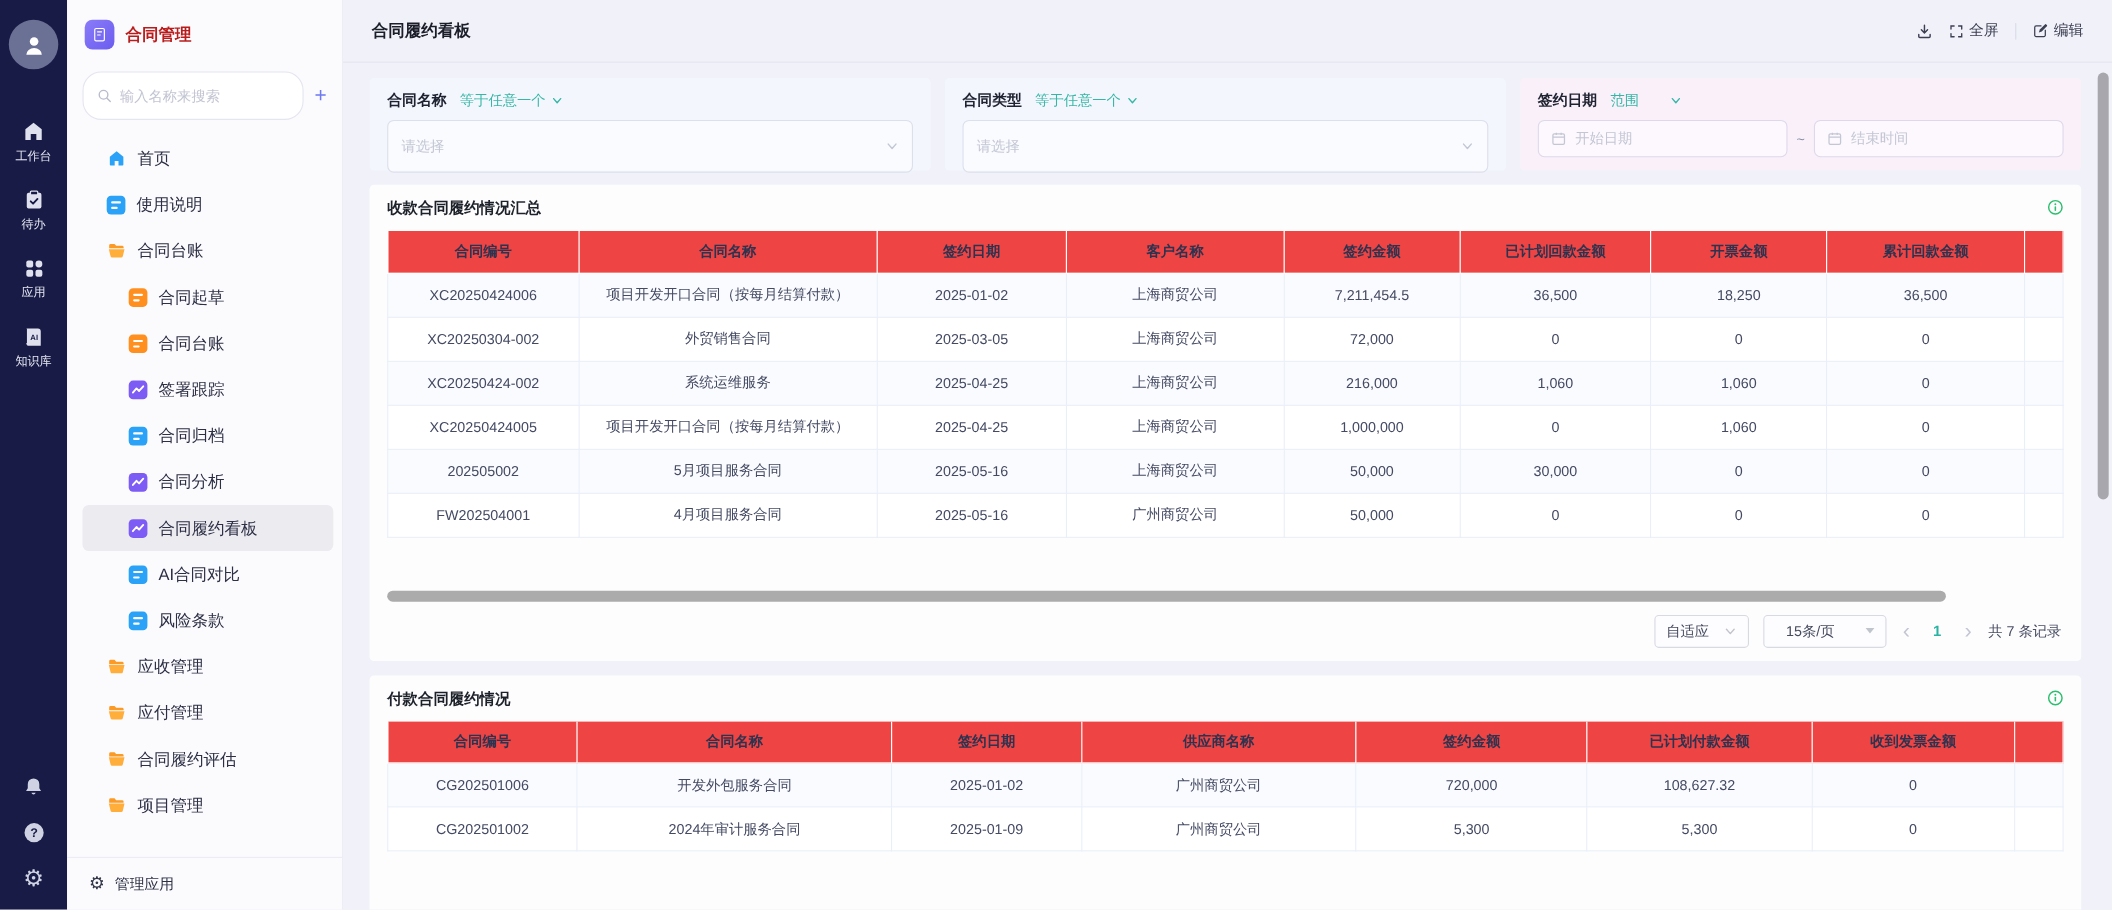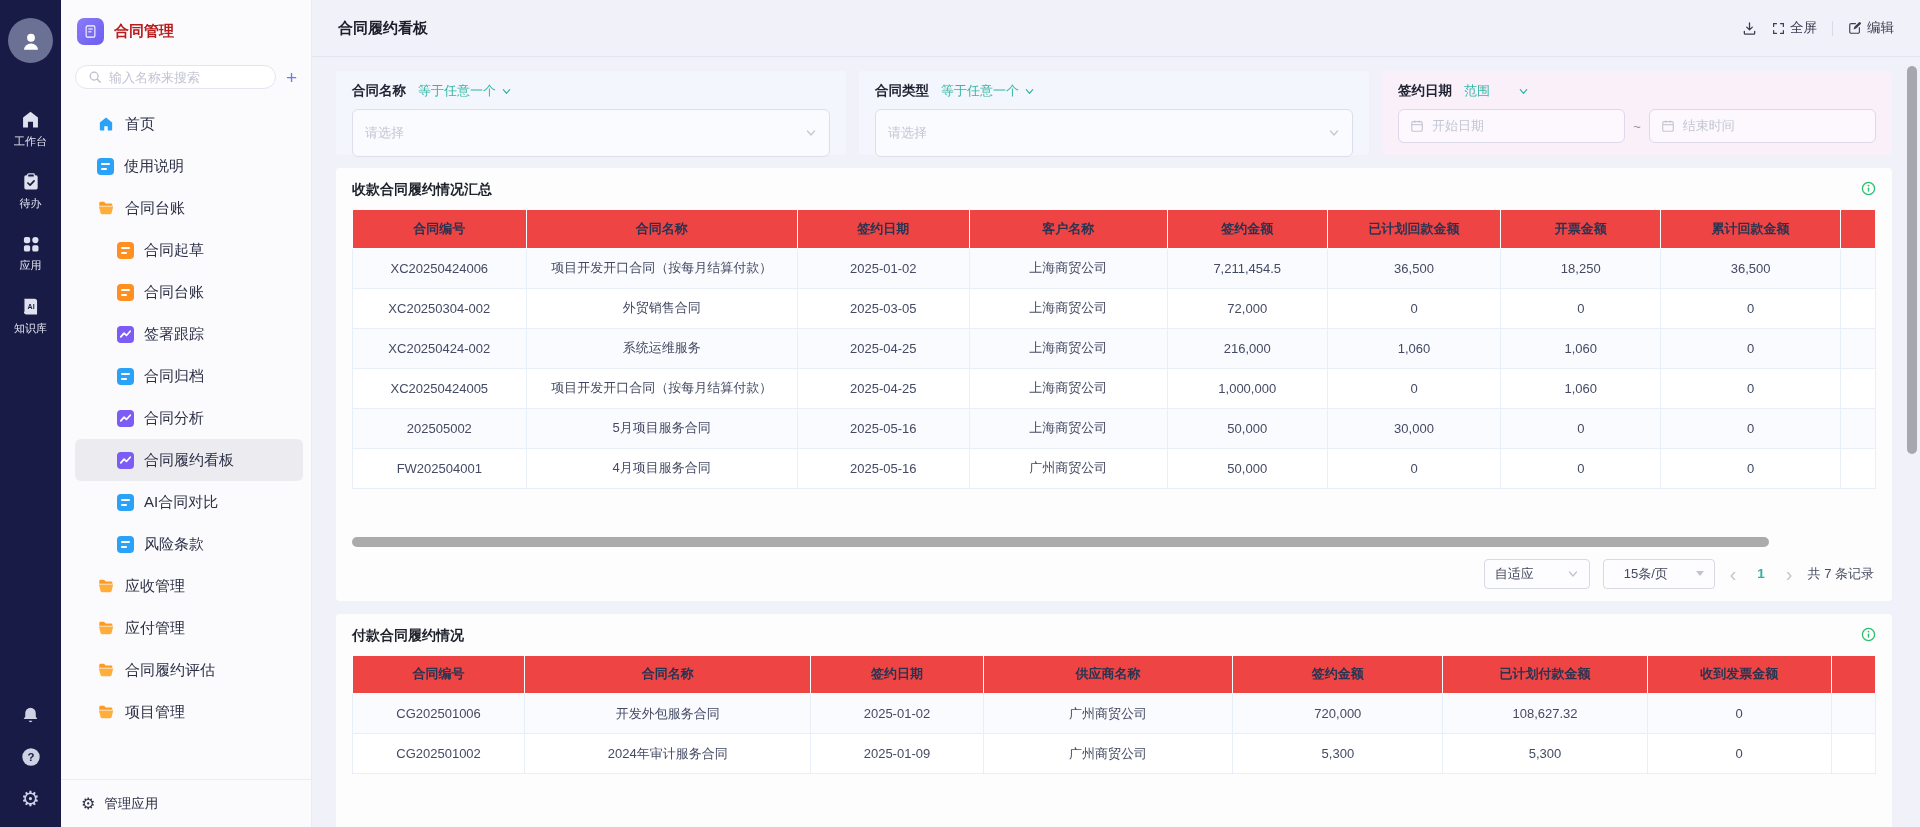--- a/index.html
+++ b/index.html
@@ -14,21 +14,21 @@
   .rail-item .lbl { font-size:11px; color:#e4e6f2; }
   .rail-bottom { margin-top:auto; display:flex; flex-direction:column; align-items:center; gap:20px; padding-bottom:18px; color:#cfd2e2; }
   .rail-bottom .gear-glyph { font-size:21px; line-height:1; color:#cfd2e2; }
 
   
   .sidebar { width:251px; background:#fbfbfd; border-right:1px solid #ebecf3; display:flex; flex-direction:column; flex-shrink:0; }
   .sb-header { display:flex; align-items:center; gap:10px; padding:18px 16px 10px 16px; }
   .app-badge { width:27px; height:27px; border-radius:7px; background:linear-gradient(135deg,#8a7cf8,#6c5cf0); display:flex; align-items:center; justify-content:center; }
   .sb-title { font-size:15px; font-weight:bold; color:#b91c1c; }
   .sb-search { display:flex; align-items:center; gap:10px; padding:10px 14px 6px 14px; }
-  .search-pill { flex:1; height:24px; background:#fff; border:1px solid #e4e5f0; border-radius:17px; display:flex; align-items:center; gap:7px; padding:0 12px; color:#b9bccb; }
+  .search-pill { flex:1; height:44px; background:#fff; border:1px solid #e4e5f0; border-radius:17px; display:flex; align-items:center; gap:7px; padding:0 12px; color:#b9bccb; }
   .search-pill input { border:none; outline:none; background:transparent; font-size:13px; width:100%; color:#444; }
   .search-pill input::placeholder { color:#c2c4d2; }
   .add-btn { font-size:19px; color:#6f79f2; cursor:pointer; line-height:1; font-weight:400; }
   .menu { flex:1; overflow:hidden; padding-top:8px; }
   .menu-item { height:42px; display:flex; align-items:center; gap:10px; padding-left:36px; font-size:15px; color:#2c2f45; cursor:pointer; }
   .menu-item.child { padding-left:56px; }
   .menu-item.active { background:#ebebf0; border-radius:6px; margin:0 8px 0 14px; padding-left:42px; }
   .mini { width:17px; height:17px; border-radius:4px; position:relative; flex-shrink:0; display:flex; align-items:center; justify-content:center; }
   .doc-blue { background:#2aa2f8; } .doc-orange { background:#ff8f1f; } .chart-purple { background:#7d5bf5; }
   .mini .b1,.mini .b2 { position:absolute; left:4px; height:2px; background:#fff; border-radius:1px; }
@@ -69,21 +69,21 @@
 
   table.grid { width:100%; border-collapse:collapse; table-layout:fixed; margin-top:11px; }
   table.grid th { background:#ef4444; color:#2a3350; font-size:13px; font-weight:600; height:38px; text-align:center; border:1px solid #ffffff; border-top:none; }
   table.grid td { height:40px; font-size:13px; color:#444a63; text-align:center; border:1px solid #e9eff9; background:#fff; overflow:hidden; white-space:nowrap; text-overflow:ellipsis; }
   table.grid tr:nth-child(even) td { background:#fafbfe; }
 
   .hscroll { height:10px; width:93%; background:#ababab; border-radius:5px; margin-top:48px; cursor:pointer; }
 
   .pager { display:flex; align-items:center; justify-content:flex-end; gap:13px; margin-top:12px; padding-right:2px; }
   .select { height:30px; border:1px solid #d7dae3; border-radius:4px; background:#fdfdff; display:flex; align-items:center; justify-content:space-between; padding:0 10px; font-size:13px; color:#454a5e; cursor:pointer; }
-  .select.fit { width:106px; } .select.size { width:112px; padding-left:20px; }
+  .select.fit { width:86px; } .select.size { width:112px; padding-left:20px; }
   .caret-down { width:0; height:0; border-left:4.5px solid transparent; border-right:4.5px solid transparent; border-top:5.5px solid #c0c4cc; }
   .pg-arrow { font-size:20px; color:#c3c6d2; cursor:pointer; line-height:1; padding:0 2px; }
   .pg-current { font-size:13.5px; font-weight:bold; color:#2ab3a3; cursor:pointer; padding:0 6px; }
   .pg-total { font-size:13px; color:#4a4e63; }
 
   
   .vscroll { position:absolute; right:3px; top:66px; width:10px; height:388px; background:#a7a7ad; border-radius:5px; cursor:pointer; }
 
   .chev { display:inline-flex; }
 </style>

